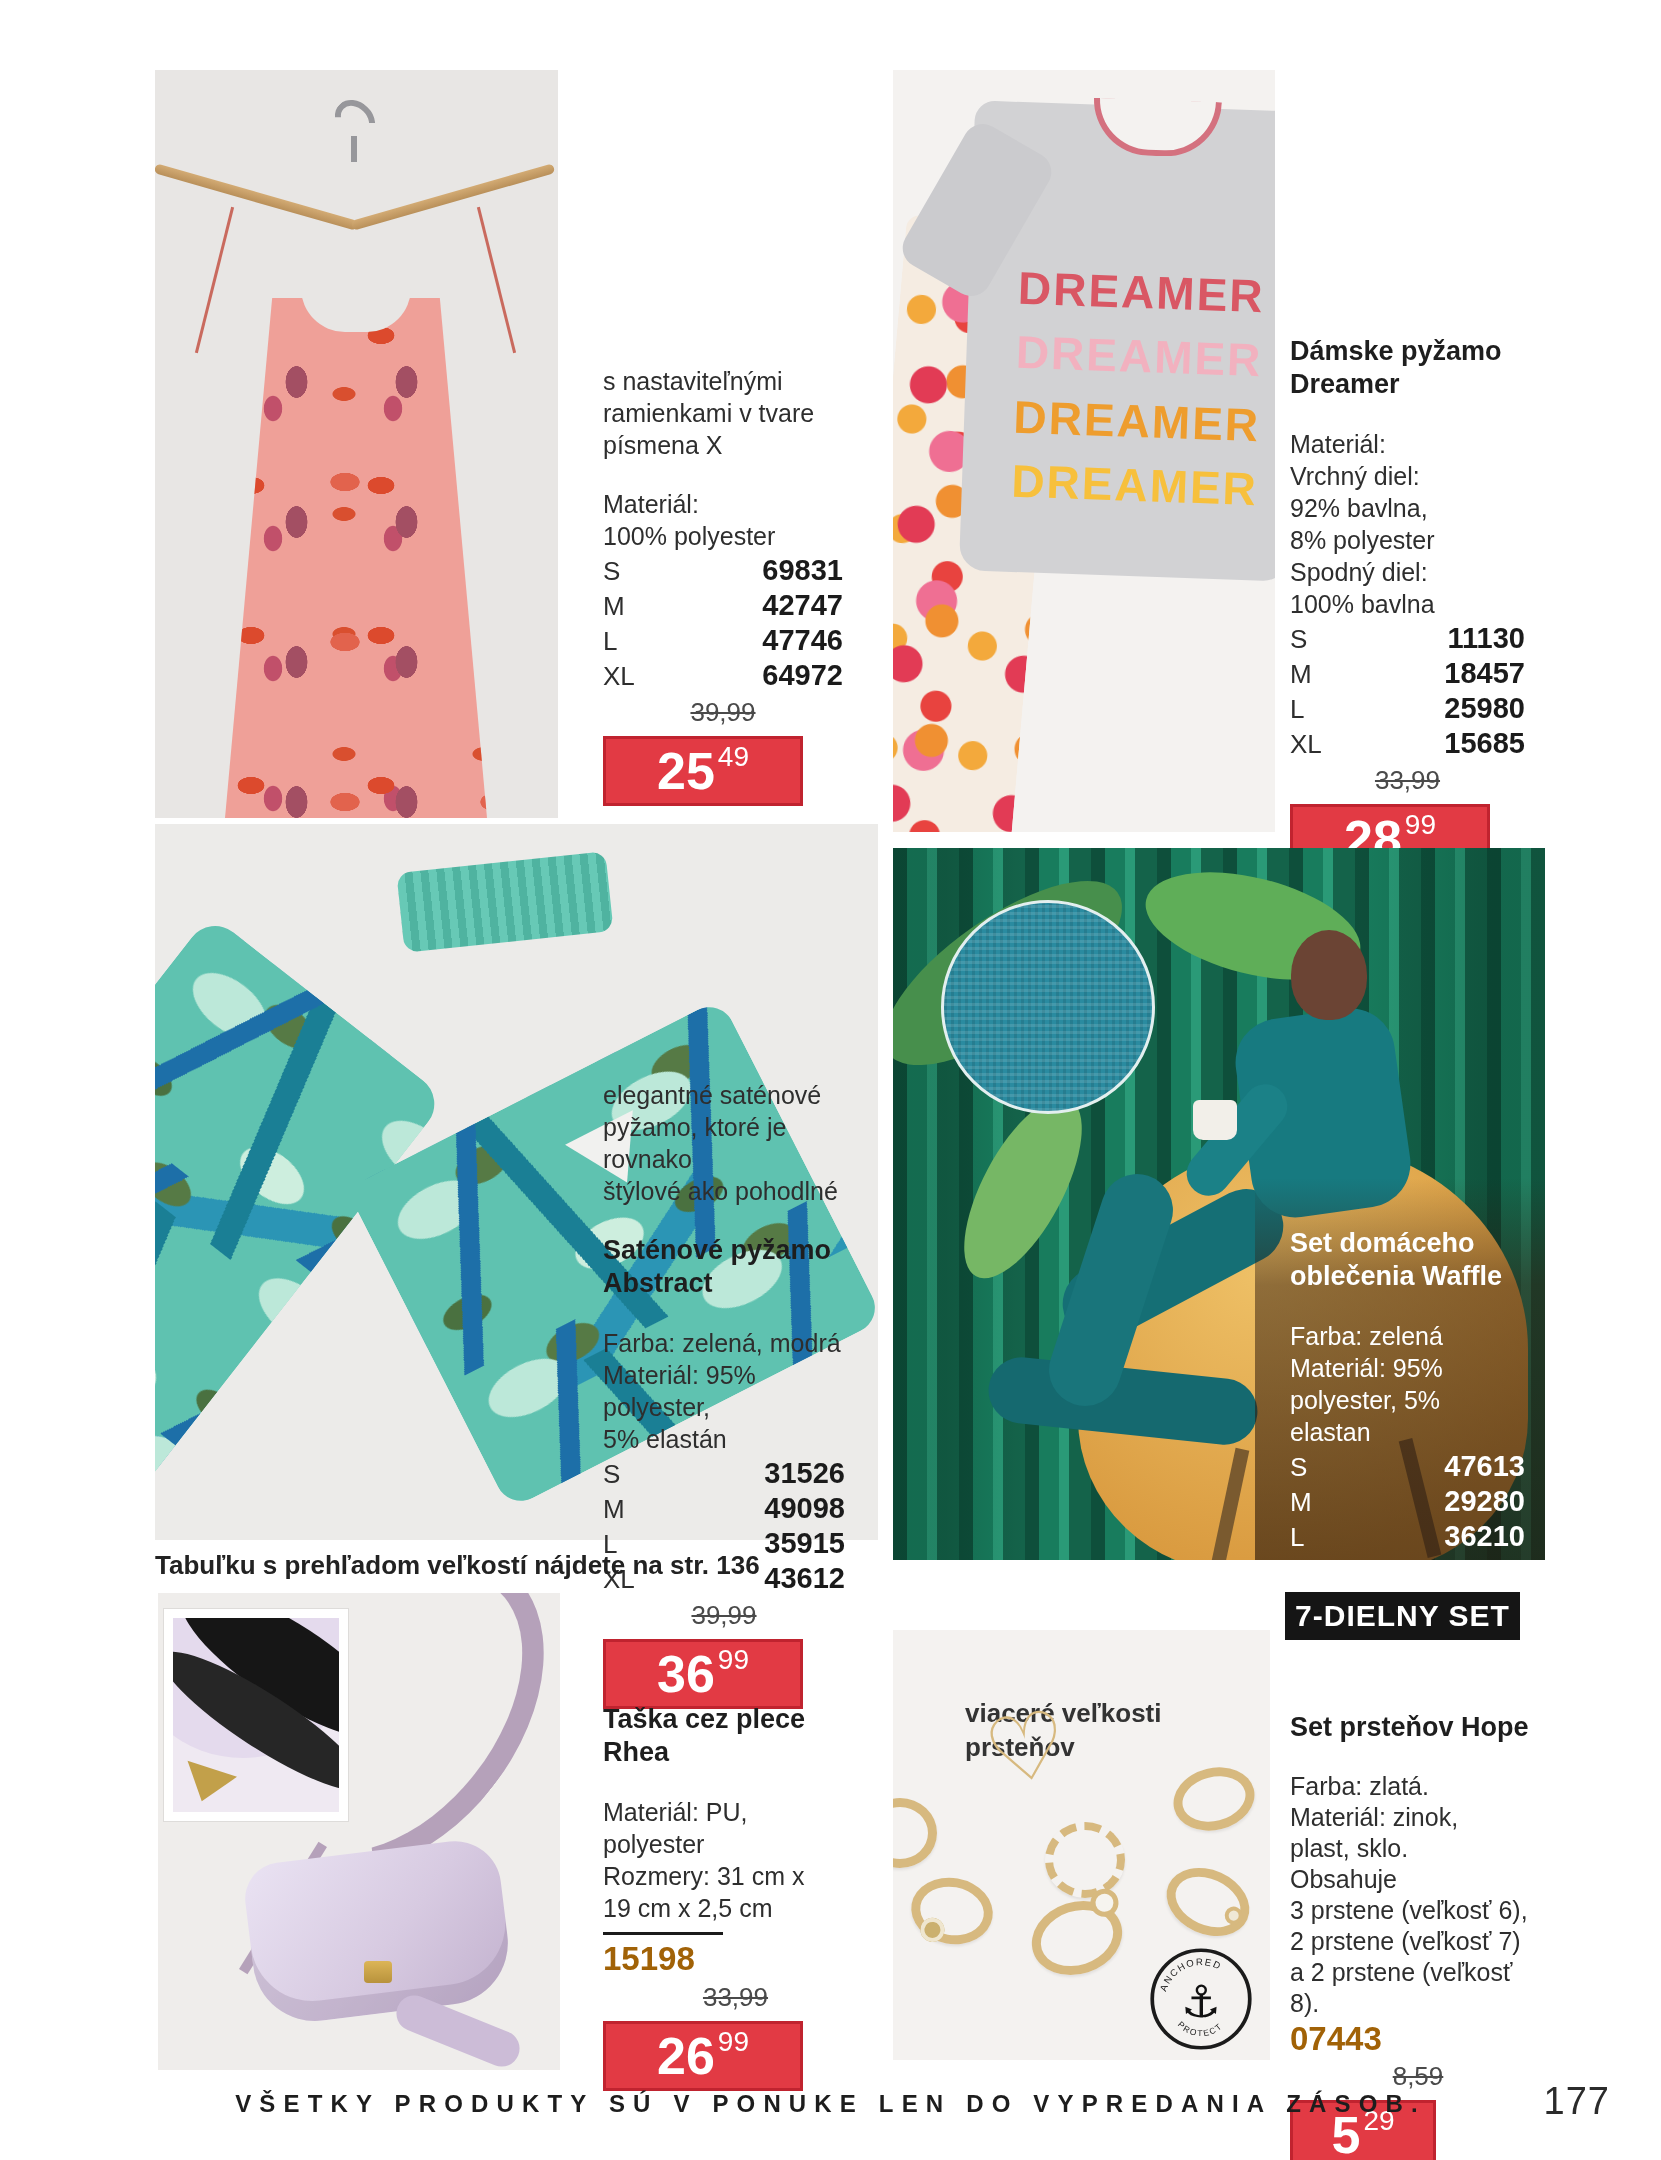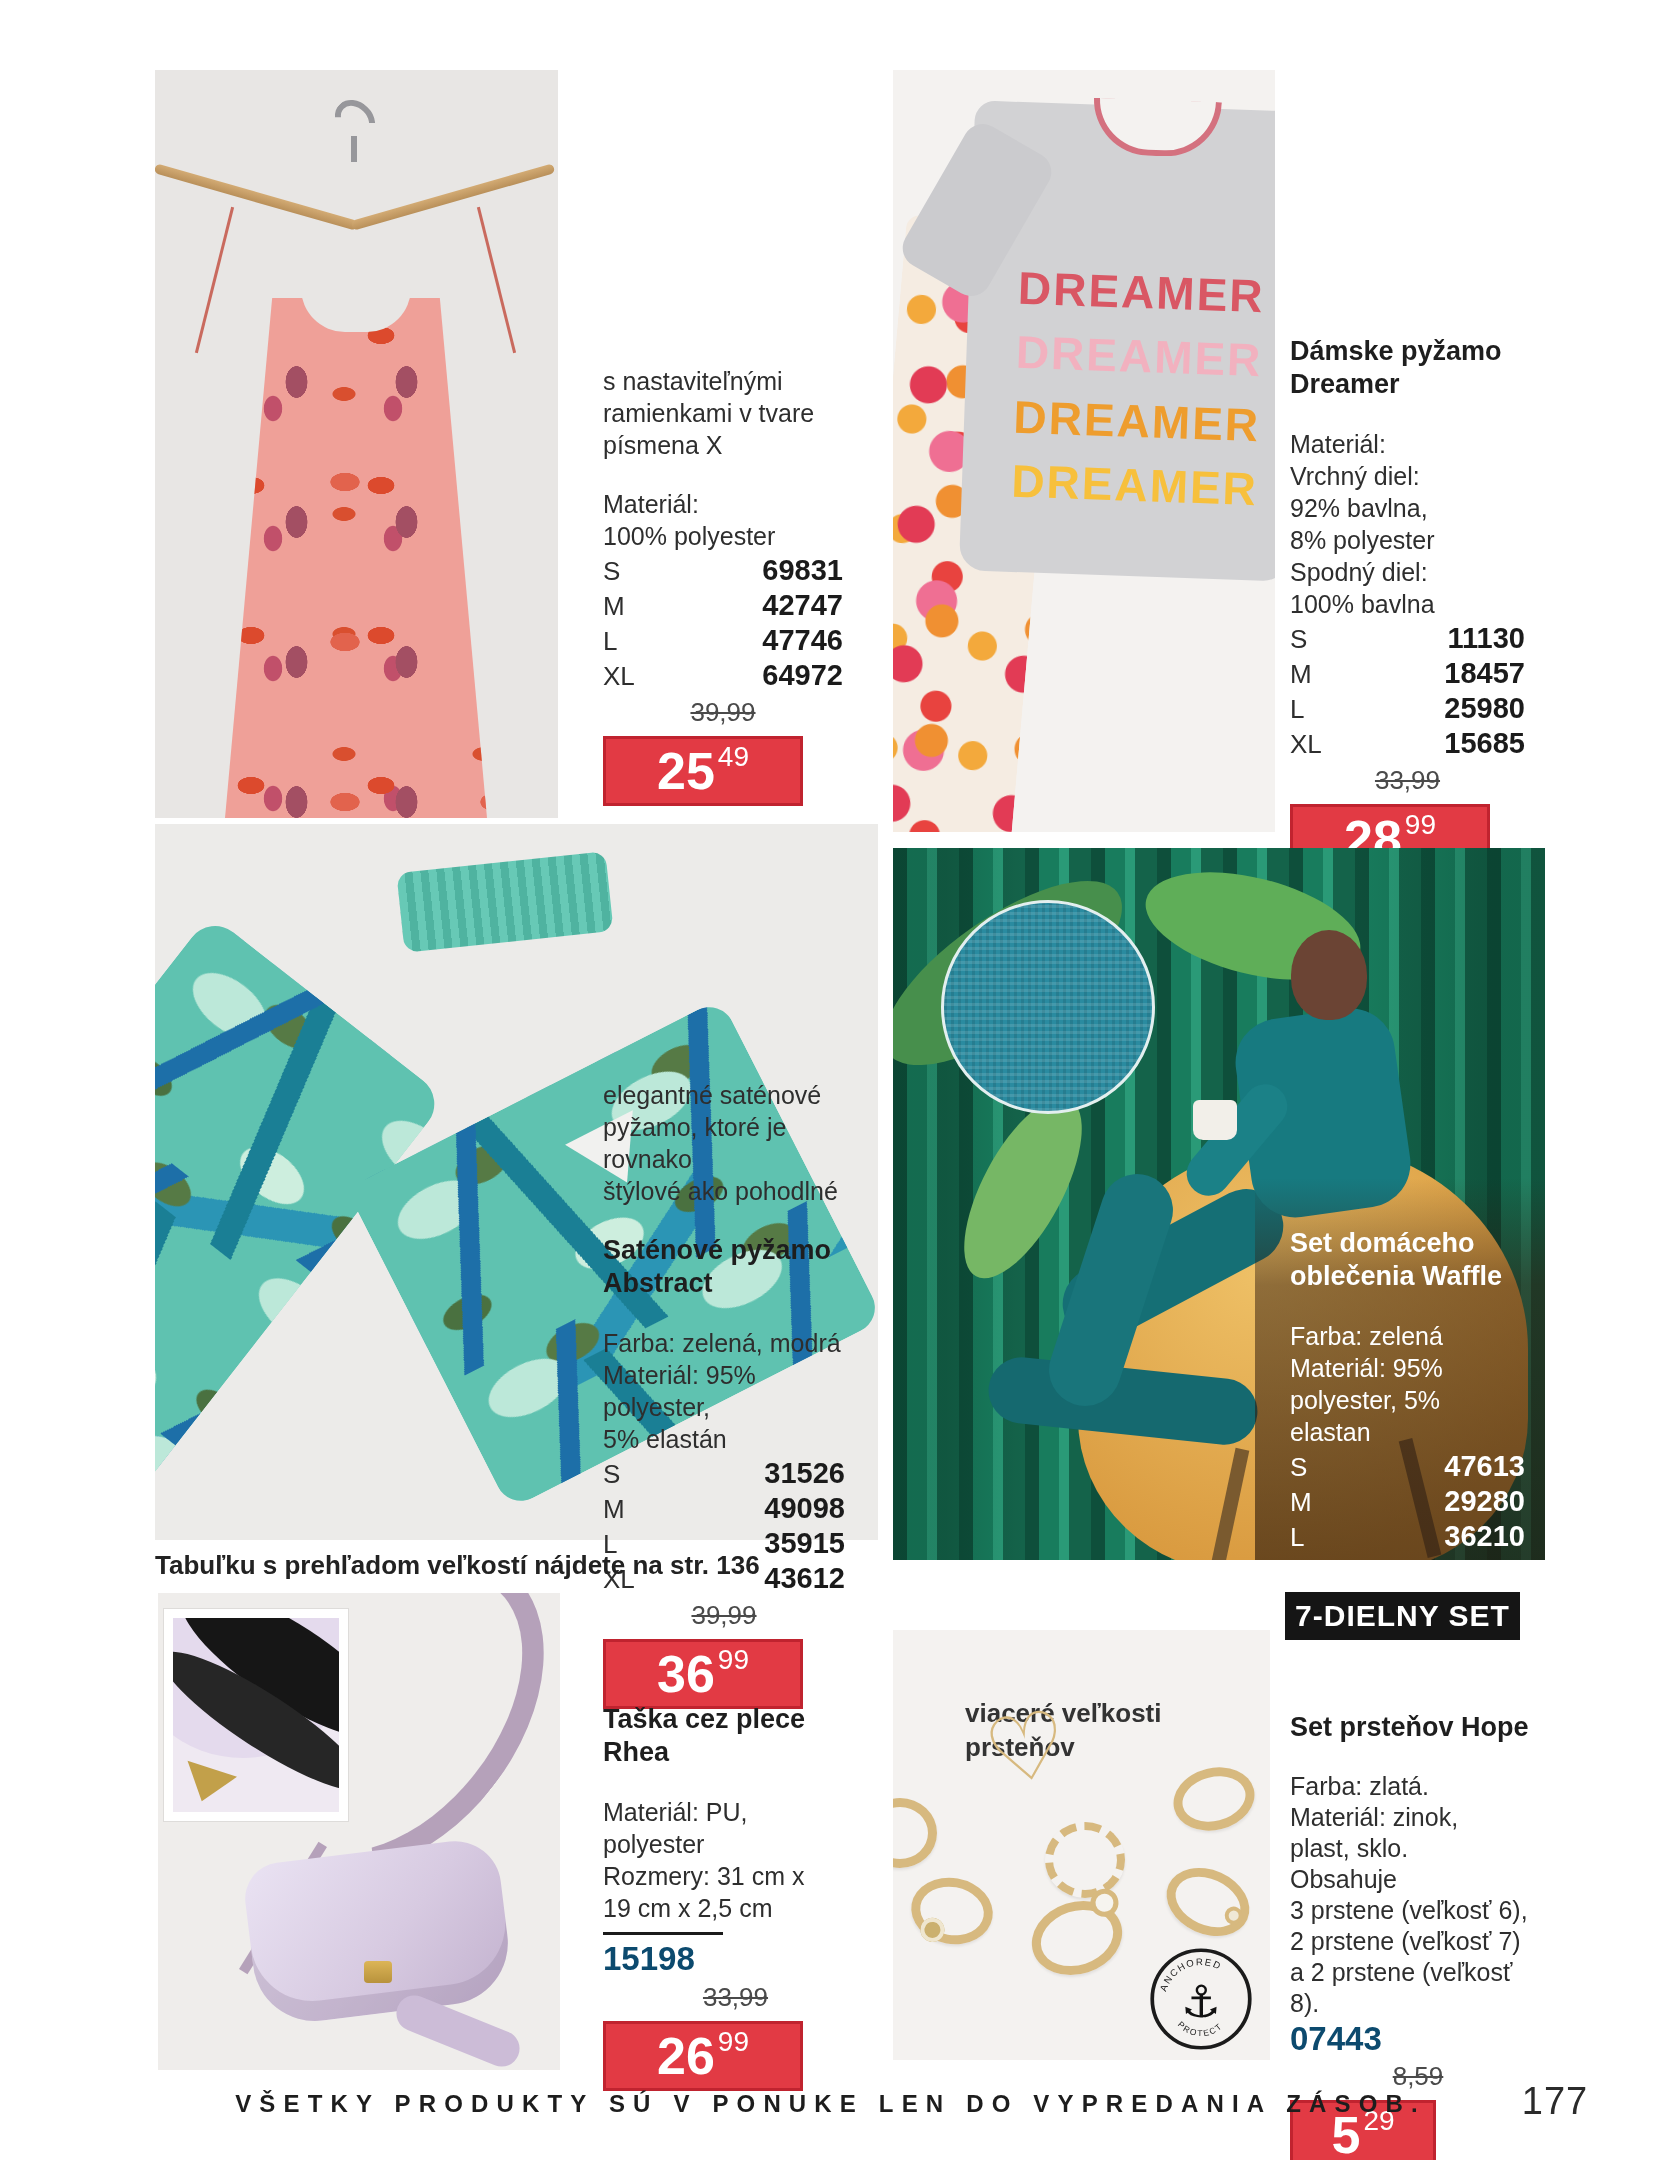--- a/index.html
+++ b/index.html
@@ -145,21 +145,21 @@
   .stamp{position:absolute;left:255px;top:316px;width:106px;height:106px;}
 
   
   .tcol{position:absolute;font-size:25px;line-height:32px;color:var(--text-dark);}
   .lines{white-space:pre-line;margin-top:27px;}
   .pname{font-weight:bold;font-size:27px;line-height:33px;color:#1e1e1e;}
   .sizes{margin-top:2px;}
   .size-row{display:flex;justify-content:space-between;align-items:baseline;height:35px;}
   .size-label{font-size:26px;}
   .size-code{font-weight:bold;font-size:29px;color:#1b1b1b;}
-  .code-big{font-weight:bold;font-size:33px;color:#0c4a6e;line-height:40px;}
+  .code-big{font-weight:bold;font-size:33px;color:#a16207;line-height:40px;}
   .old-price{font-size:26px;color:#4a4a4a;text-decoration:line-through;margin-top:2px;text-align:center;}
   .price-box{margin-top:8px;width:200px;height:70px;background:var(--price-red);
     border:3px solid var(--price-red-border);display:flex;align-items:center;justify-content:center;}
   .price-main{color:#fff;font-weight:bold;font-size:52px;line-height:1;}
   .price-sup{color:#fff;font-weight:normal;font-size:28px;line-height:1;vertical-align:top;
     position:relative;top:-14px;margin-left:3px;}
   .col1{left:603px;top:338px;width:240px;}
   .col2{left:1290px;top:308px;width:235px;}
   .col3{left:603px;top:1052px;width:242px;}
   .col5{left:603px;top:1676px;width:265px;}
@@ -167,21 +167,21 @@
   .overlay-col{left:1290px;top:1200px;width:235px;color:#fff;}
   .overlay-col .pname{color:#fff;}
   .overlay-col .size-label,.overlay-col .size-code{color:#fff;}
   .overlay-col .price-box{border-color:#cf2e3a;}
   .rule{width:120px;height:3px;background:#1b1b1b;margin:8px 0 4px 0;}
   .badge{position:absolute;left:1285px;top:1592px;width:235px;height:48px;background:var(--badge-black);
     color:#fff;font-weight:bold;font-size:30px;letter-spacing:1px;display:flex;align-items:center;justify-content:center;}
   .size-note{position:absolute;left:155px;top:1550px;font-size:26px;font-weight:600;color:#222;}
   .footer-note{position:absolute;left:0;top:2090px;width:1661px;text-align:center;font-weight:bold;
     font-size:24px;letter-spacing:0.34em;color:#1d1d1d;}
-  .page-num{position:absolute;left:1500px;top:2080px;width:110px;text-align:center;font-size:38px;color:#2b2b2b;letter-spacing:1px;}
+  .page-num{position:absolute;left:1500px;top:2080px;width:110px;text-align:right;font-size:38px;color:#2b2b2b;letter-spacing:1px;}
 </style>
 </head>
 <body>
 
 <div class="canvas">
 
   <div class="photo ph-dress">
     <div class="hanger-hook"></div>
     <div class="hanger-stem"></div>
     <div class="hanger-arm arm-l"></div>

